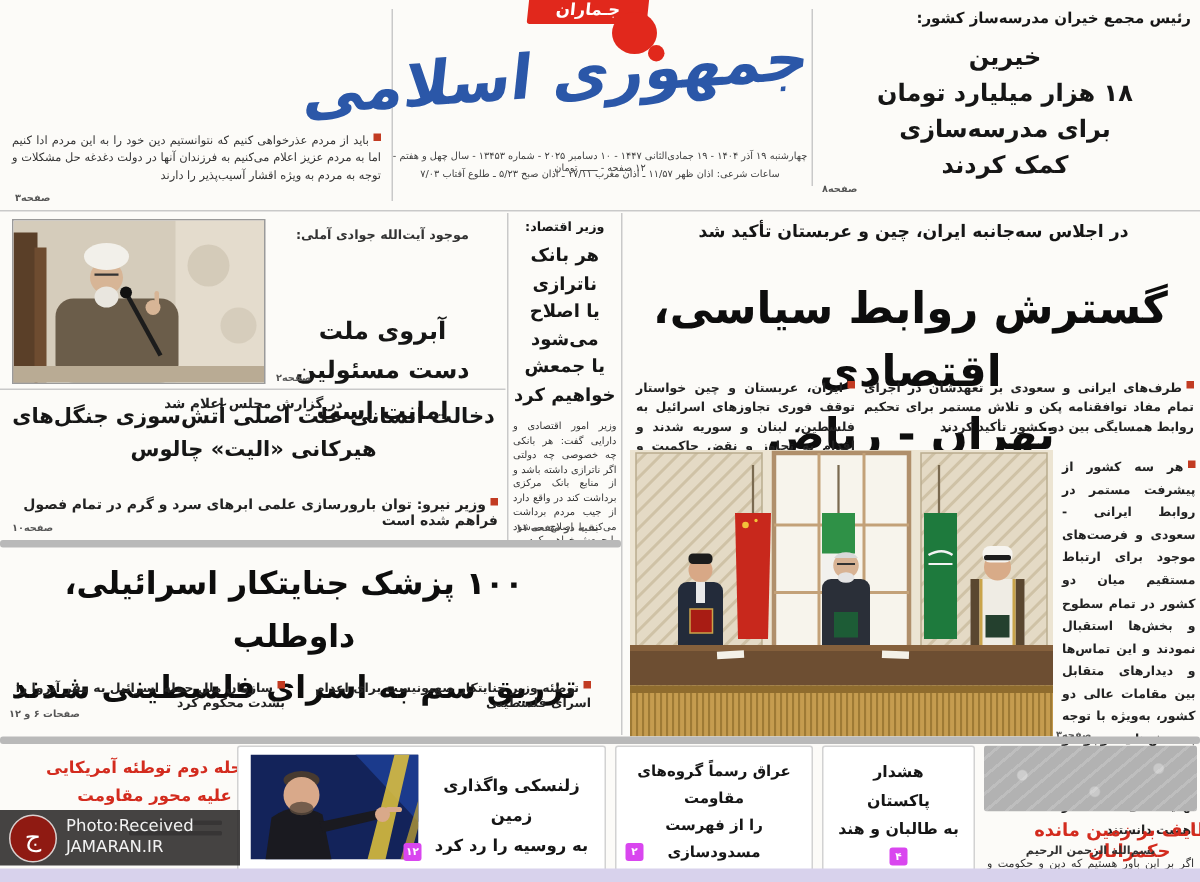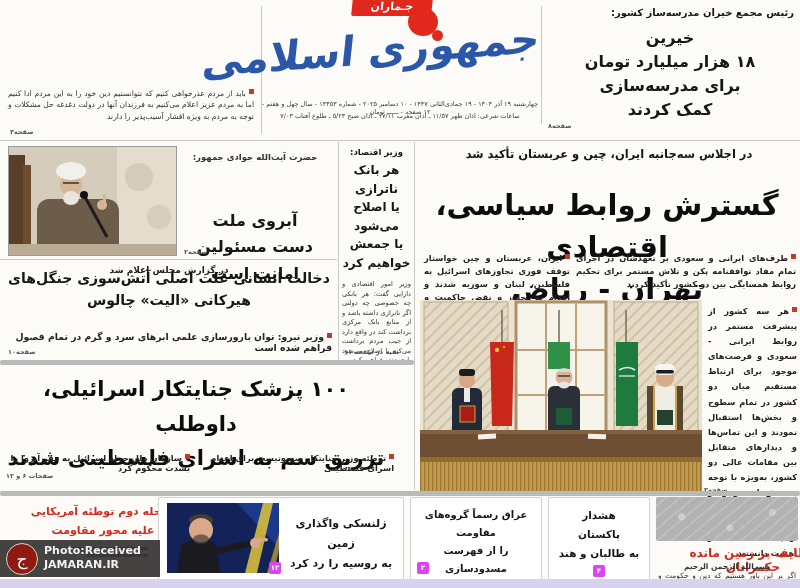--- a/index.html
+++ b/index.html
@@ -18,21 +18,21 @@
   .badge{position:absolute;width:12px;height:12px;background:#d946ef;color:#fff;font-size:7px;
          line-height:12px;text-align:center;border-radius:2px;font-weight:bold;}
   .redhl{color:#d32b1e;margin-left:26px;}
   .masthead{font-size:41px;font-weight:bold;color:#2b57a8;transform:rotate(-4deg) skewX(-10deg);
             letter-spacing:-2px;white-space:nowrap;}
   .ribbon{background:#e1281c;color:#fff;font-weight:bold;font-size:11px;line-height:18px;
           text-align:center;border-radius:2px;transform:skewX(-6deg);}
   .blob{background:#e1281c;border-radius:50%;}
   .wm{background:rgba(38,36,36,.86);}
   .wm-logo{background:#8f1a12;border-radius:50%;color:#fff;font-size:17px;line-height:30px;text-align:center;border:1px solid #d9d0cf;}
-  .wm-txt{color:#f2f2f2;font-weight:bold;font-size:11px;font-family:"DejaVu Sans",sans-serif;direction:ltr;text-align:right;}
+  .wm-txt{color:#f2f2f2;font-weight:normal;font-size:11px;font-family:"DejaVu Sans",sans-serif;direction:ltr;text-align:right;}
   .graybox{background:#b2b2b2;
     background-image:radial-gradient(circle at 18% 45%, rgba(255,255,255,.35) 0 3px, transparent 4px),
       radial-gradient(circle at 52% 70%, rgba(255,255,255,.30) 0 3px, transparent 4px),
       radial-gradient(circle at 82% 35%, rgba(255,255,255,.30) 0 3px, transparent 4px),
       repeating-linear-gradient(-40deg, rgba(255,255,255,.16) 0 2px, transparent 2px 9px);}
   .bars div{height:3px;background:#9a9a9a;margin:4px 0;border-radius:1px;}
   .footerstrip{background:#d8d2ec;}
 </style>
 </head>
 <body>
@@ -171,21 +171,21 @@
     <circle cx="62" cy="38" r="11" fill="#d7b596"></circle>
     <ellipse cx="62" cy="24" rx="15" ry="9" fill="#f2f0ea"></ellipse>
     <ellipse cx="62" cy="51" rx="8" ry="7" fill="#e9e6df"></ellipse>
     <line x1="54" y1="36" x2="70" y2="36" stroke="#333" stroke-width="1.5"></line>
     <circle cx="93" cy="58" r="5" fill="#d7b596"></circle>
       <rect x="94" y="47" width="3" height="11" rx="1.5" fill="#d7b596"></rect>
     <line x1="76" y1="50" x2="98" y2="90" stroke="#1c1c1c" stroke-width="3"></line>
     <circle cx="75" cy="48" r="4" fill="#111"></circle>
     <rect y="97" width="167" height="11" fill="#b9ab94"></rect>
   </svg>
-  <div class="abs b ctr" style="left:180px;top:152px;width:150px;font-size:8.5px;color:#333;">حضرت آیت‌الله جوادی جمهور:</div>
+  <div class="abs b ctr" style="left:180px;top:152px;width:150px;font-size:8.5px;color:#333;">موجود آیت‌الله جوادی آملی:</div>
   <div class="abs b pre ctr" style="left:180px;top:168px;width:150px;font-size:16px;line-height:1.65;margin-top:40px;">آبروی ملت
 دست مسئولین
 امانت است</div>
   <div class="abs tiny" style="left:184px;top:248px;">صفحه۲</div>
 
   <div class="abs rule" style="left:0;top:259px;width:337px;height:1px;"></div>
 
   <div class="abs b ctr" style="left:20px;top:265px;width:298px;font-size:9px;color:#222;">در گزارش مجلس اعلام شد</div>
   <div class="abs b pre ctr" style="left:8px;top:267px;width:322px;font-size:14px;line-height:1.6;">دخالت انسانی علت اصلی آتش‌سوزی جنگل‌های
 هیرکانی «الیت» چالوس</div>

